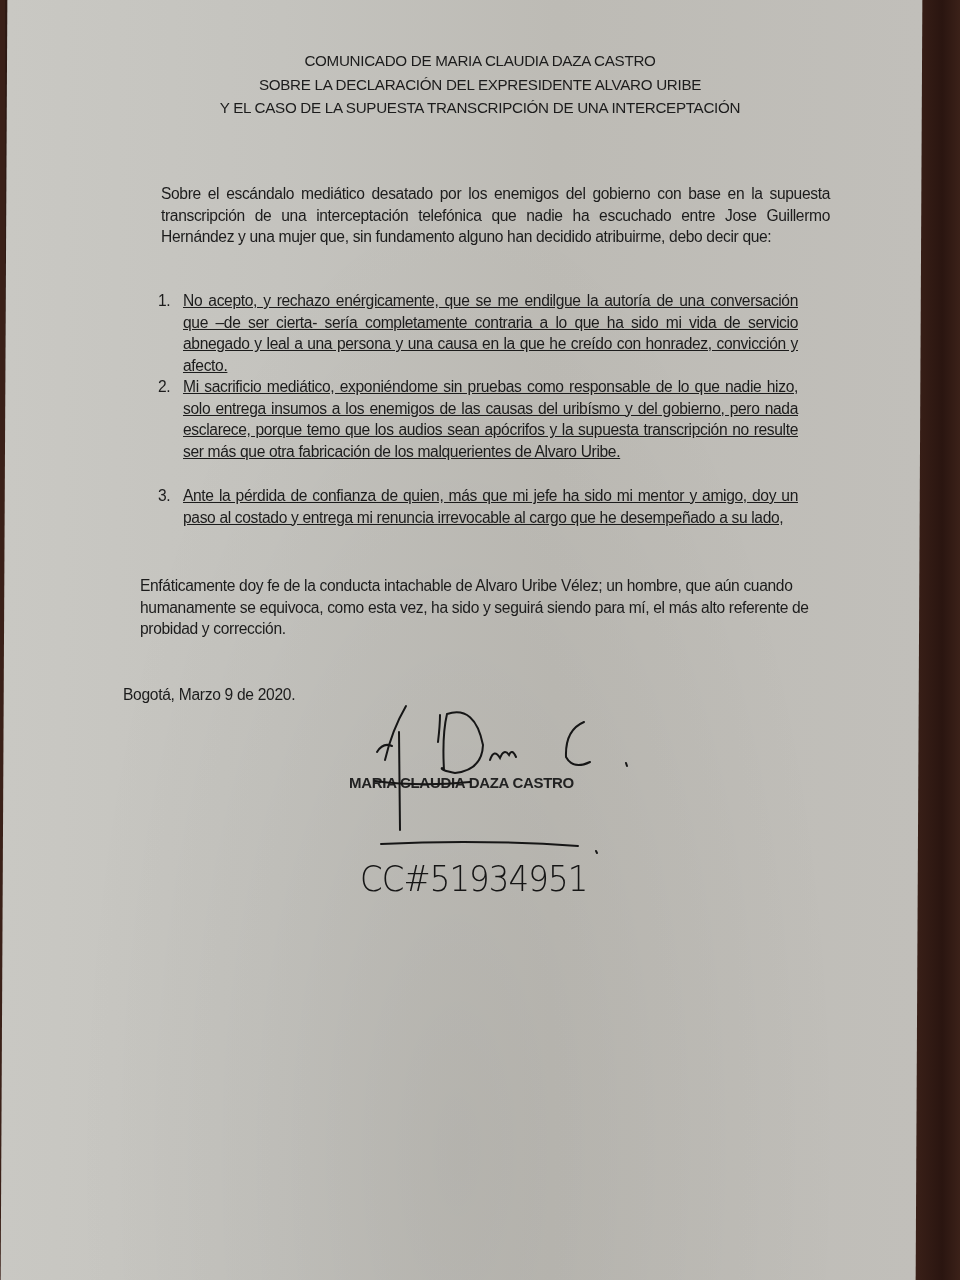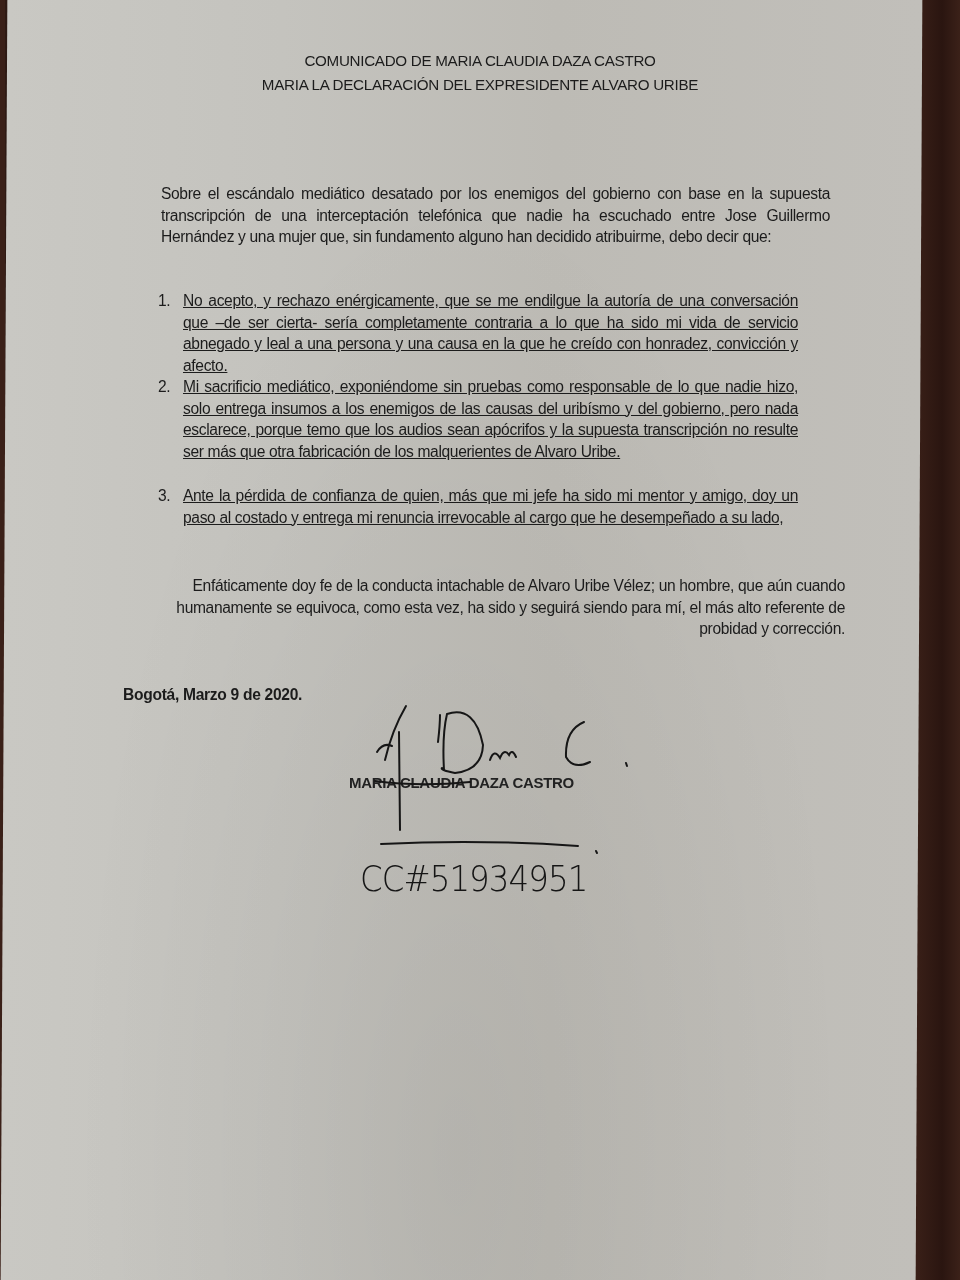--- a/index.html
+++ b/index.html
@@ -32,21 +32,21 @@
     font-size: 15.2px; letter-spacing: -0.3px; line-height: 20px;
   }
   .para {
     position: absolute; font-size: 15.6px; line-height: 21.6px; letter-spacing: -0.35px;
     text-align: justify;
     margin-left: 32px;
   }
   .item { position: absolute; font-size: 15.6px; line-height: 21.6px; letter-spacing: -0.35px; }
   .item .num { position: absolute; left: 0; top: 0; }
   .item .txt { position: absolute; left: 25px; width: 615px; text-align: justify; text-decoration: underline; }
-  .date { position: absolute; left: 123px; top: 686px; font-size: 15.6px; letter-spacing: -0.3px; font-weight: bold; }
+  .date { position: absolute; left: 123px; top: 686px; font-size: 15.6px; letter-spacing: -0.3px; }
   .signame {
     position: absolute; left: 349px; top: 774px; font-size: 15px; font-weight: bold;
     letter-spacing: -0.3px; color: #222;
   }
   .sig { position: absolute; left: 0; top: 0; }
   .cc {
     position: absolute; left: 360px; top: 858px; font-family: "DejaVu Sans", sans-serif;
     font-size: 36px; letter-spacing: -1px; color: #151515; transform: scaleX(0.9); transform-origin: left;
     font-weight: 300;
   }
@@ -55,38 +55,39 @@
 <body>
 
 <div class="wood-left"></div>
 <div class="wood-right"></div>
 <div class="paper">
     <div class="paper-shade"></div>
   </div>
 
 <div class="doc">
   <div class="title" style="top:51px">COMUNICADO DE MARIA CLAUDIA DAZA CASTRO</div>
-  <div class="title" style="top:75px">MARIA LA DECLARACIÓN DEL EXPRESIDENTE ALVARO URIBE</div>
+  <div class="title" style="top:75px">SOBRE LA DECLARACIÓN DEL EXPRESIDENTE ALVARO URIBE</div>
+  <div class="title" style="top:98px">Y EL CASO DE LA SUPUESTA TRANSCRIPCIÓN DE UNA INTERCEPTACIÓN</div>
 
   <div class="para" style="left:129px; top:183px; width:669px;">Sobre el escándalo mediático desatado por los enemigos del gobierno con base en la supuesta transcripción de una interceptación telefónica que nadie ha escuchado entre Jose Guillermo Hernández y una mujer que, sin fundamento alguno han decidido atribuirme, debo decir que:</div>
 
   <div class="item" style="left:158px; top:290px; width:645px;">
     <span class="num">1.</span>
     <div class="txt">No acepto, y rechazo enérgicamente, que se me endilgue la autoría de una conversación que –de ser cierta- sería completamente contraria a lo que ha sido mi vida de servicio abnegado y leal a una persona y una causa en la que he creído con honradez, convicción y afecto.</div>
   </div>
   <div class="item" style="left:158px; top:376px; width:645px;">
     <span class="num">2.</span>
     <div class="txt">Mi sacrificio mediático, exponiéndome sin pruebas como responsable de lo que nadie hizo, solo entrega insumos a los enemigos de las causas del uribísmo y del gobierno, pero nada esclarece, porque temo que los audios sean apócrifos y la supuesta transcripción no resulte ser más que otra fabricación de los malquerientes de Alvaro Uribe.</div>
   </div>
   <div class="item" style="left:158px; top:485px; width:645px;">
     <span class="num">3.</span>
     <div class="txt">Ante la pérdida de confianza de quien, más que mi jefe ha sido mi mentor y amigo, doy un paso al costado y entrega mi renuncia irrevocable al cargo que he desempeñado a su lado,</div>
   </div>
 
-  <div class="para" style="left:123px; top:575px; width:690px; text-align:right;">Enfáticamente doy fe de la conducta intachable de Alvaro Uribe Vélez; un hombre, que aún cuando humanamente se equivoca, como esta vez, ha sido y seguirá siendo para mí, el más alto referente de probidad y corrección.</div>
+  <div class="para" style="left:108px; top:575px; width:690px; text-align:left;">Enfáticamente doy fe de la conducta intachable de Alvaro Uribe Vélez; un hombre, que aún cuando humanamente se equivoca, como esta vez, ha sido y seguirá siendo para mí, el más alto referente de probidad y corrección.</div>
 
   <div class="date">Bogotá, Marzo 9 de 2020.</div>
 
   <div class="signame">MARIA CLAUDIA DAZA CASTRO</div>
 
   <svg class="sig" width="960" height="1280">
     <g fill="none" stroke="#161616" stroke-width="2" stroke-linecap="round">
       <path d="M377 752 Q383 742 392 746"></path>
       <path d="M385 760 Q392 730 406 706"></path>
       <path d="M399 732 L400 830"></path>

